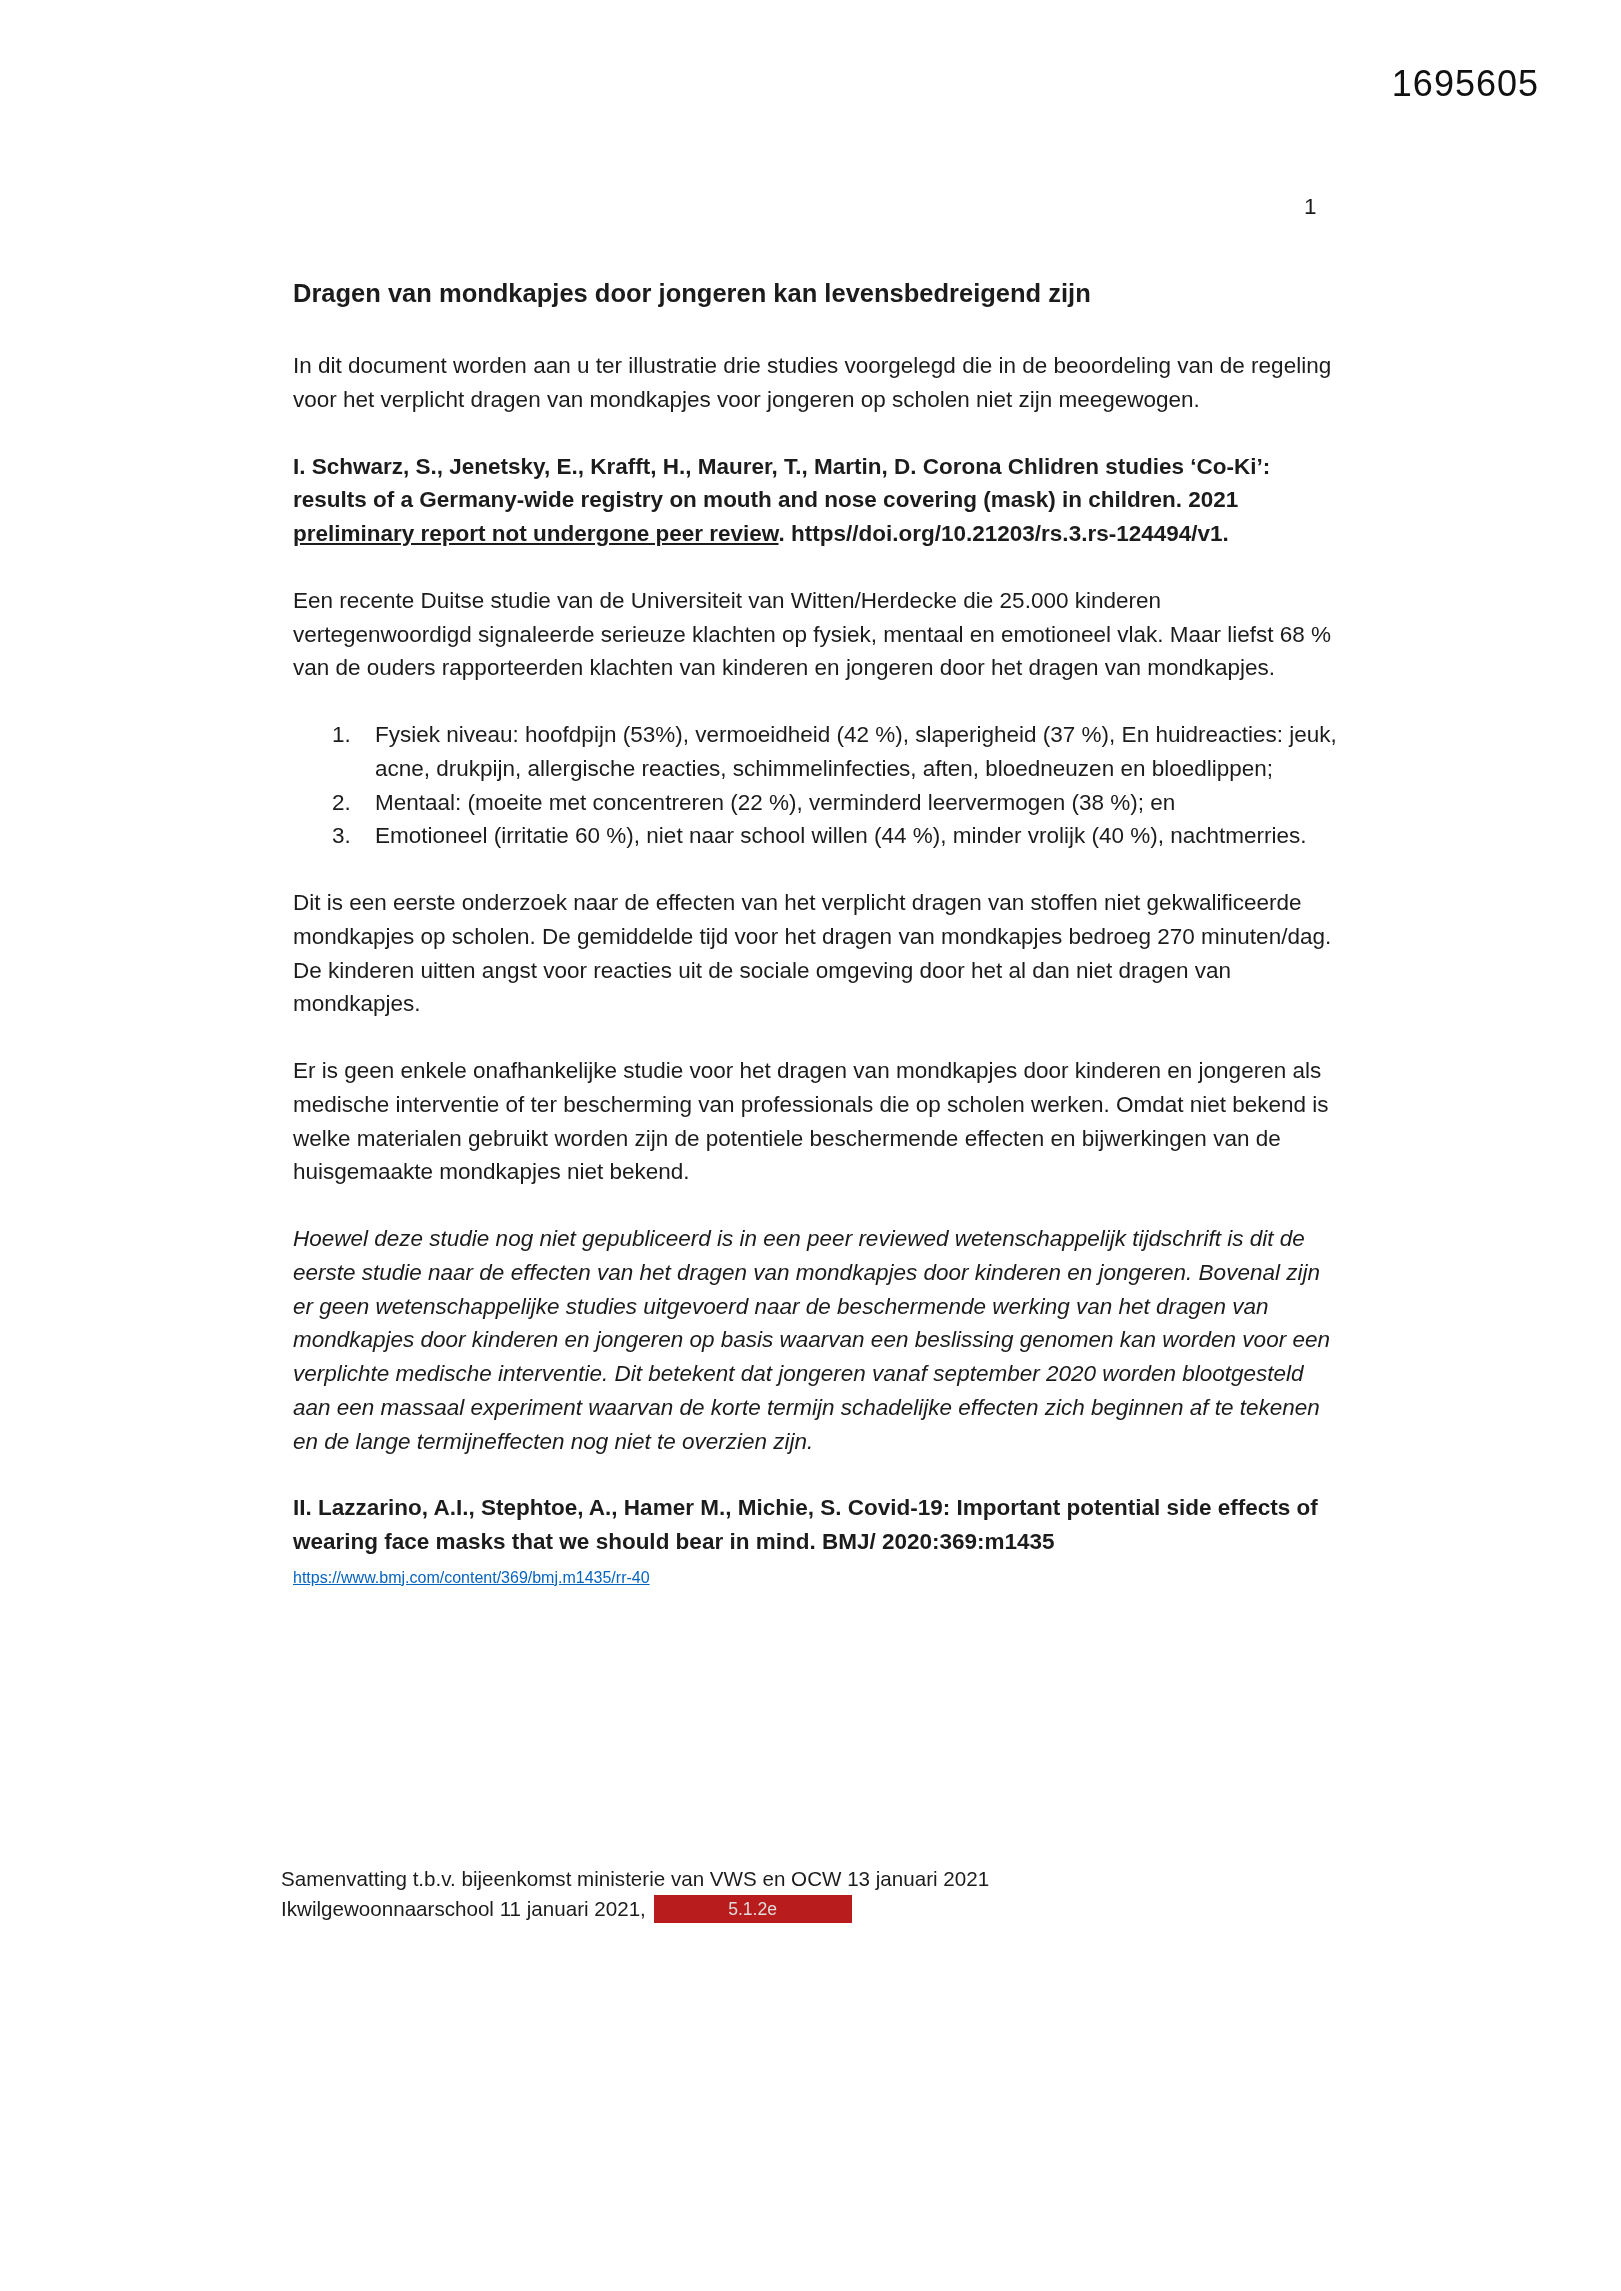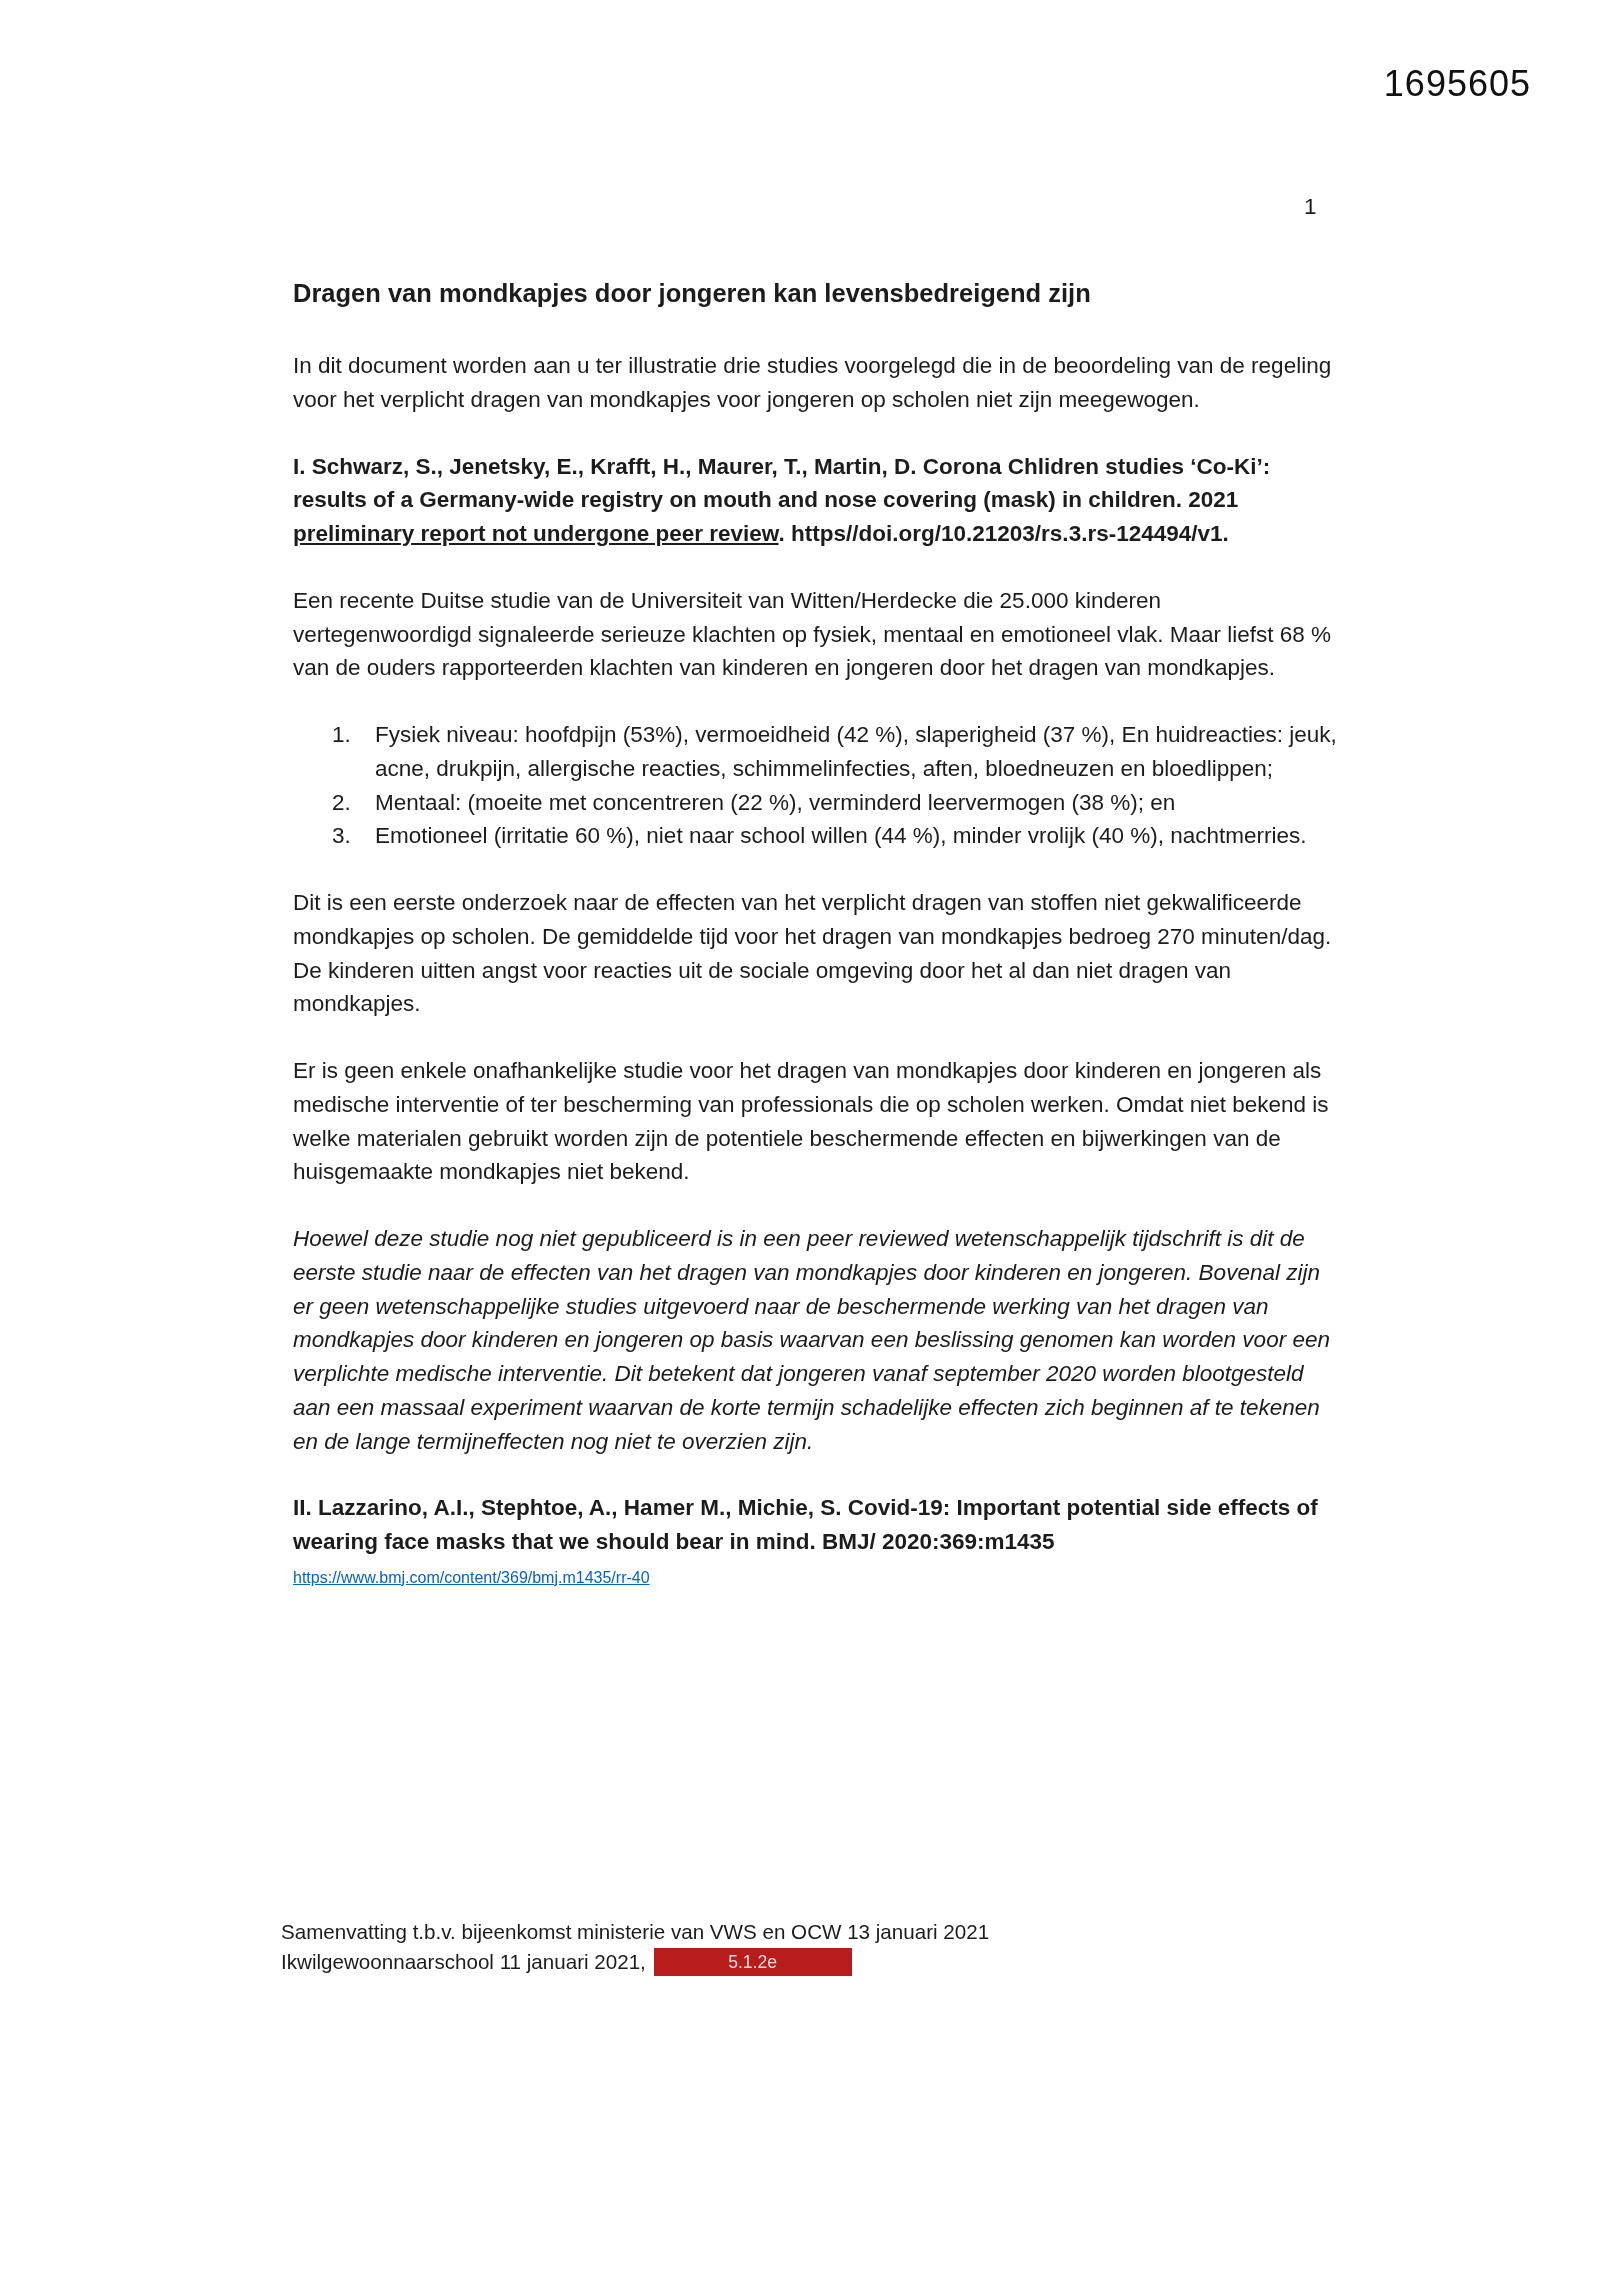--- a/index.html
+++ b/index.html
@@ -9,21 +9,21 @@
     width: 1621px;
     height: 2292px;
     background: #ffffff;
     font-family: "Liberation Sans", sans-serif;
     color: #1c1c1c;
     overflow: hidden;
   }
   .stamp {
     position: absolute;
     top: 63px;
-    right: 90px;
+    right: 82px;
     font-size: 36px;
     letter-spacing: 1px;
     color: #111111;
   }
   .pagenum {
     position: absolute;
     top: 194px;
     left: 1304px;
     font-size: 22.5px;
   }
@@ -57,21 +57,21 @@
   .link {
     display: inline-block;
     color: #0563c1;
     text-decoration: underline;
     margin: 2px 0 16px 0;
     font-size: 16px;
   }
   .footer {
     position: absolute;
     left: 281px;
-    top: 1917px;
+    top: 1864px;
     font-size: 20.6px;
     line-height: 30px;
     color: #1c1c1c;
   }
   .footer-line2 { display: flex; align-items: center; }
   .redaction {
     display: inline-block;
     background: #b91c1c;
     color: #dddddd;
     font-size: 17.6px;

